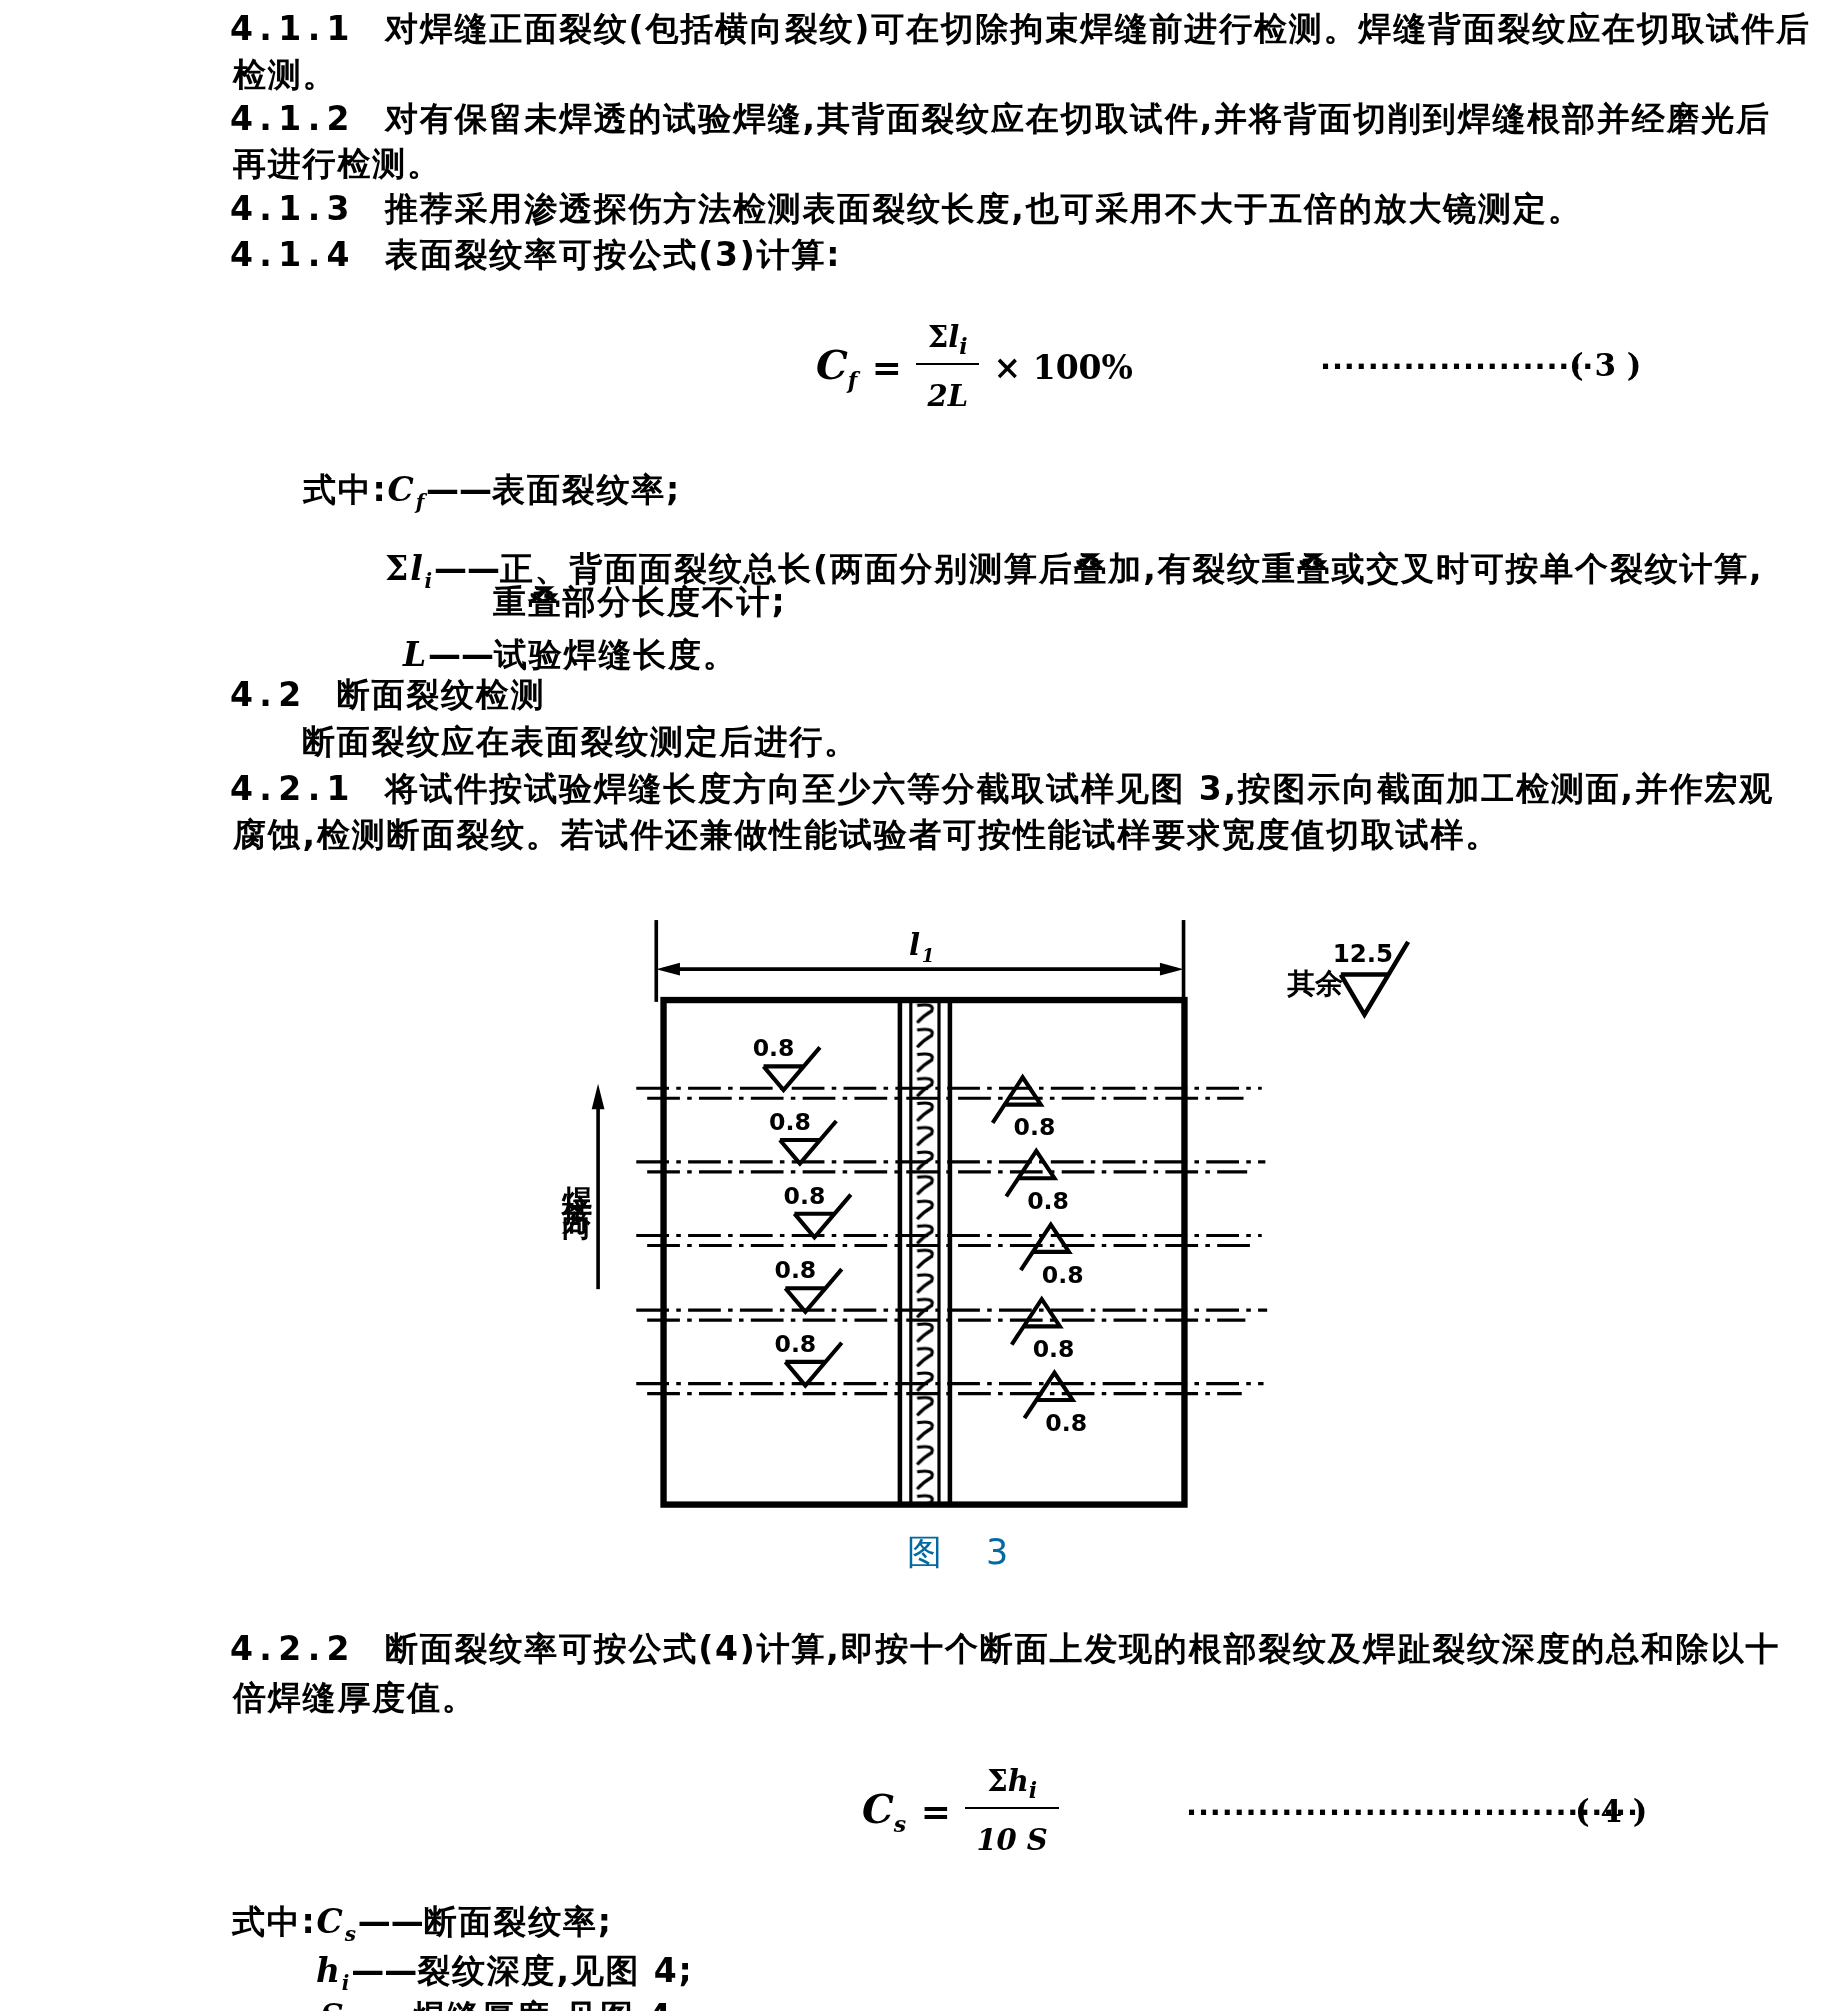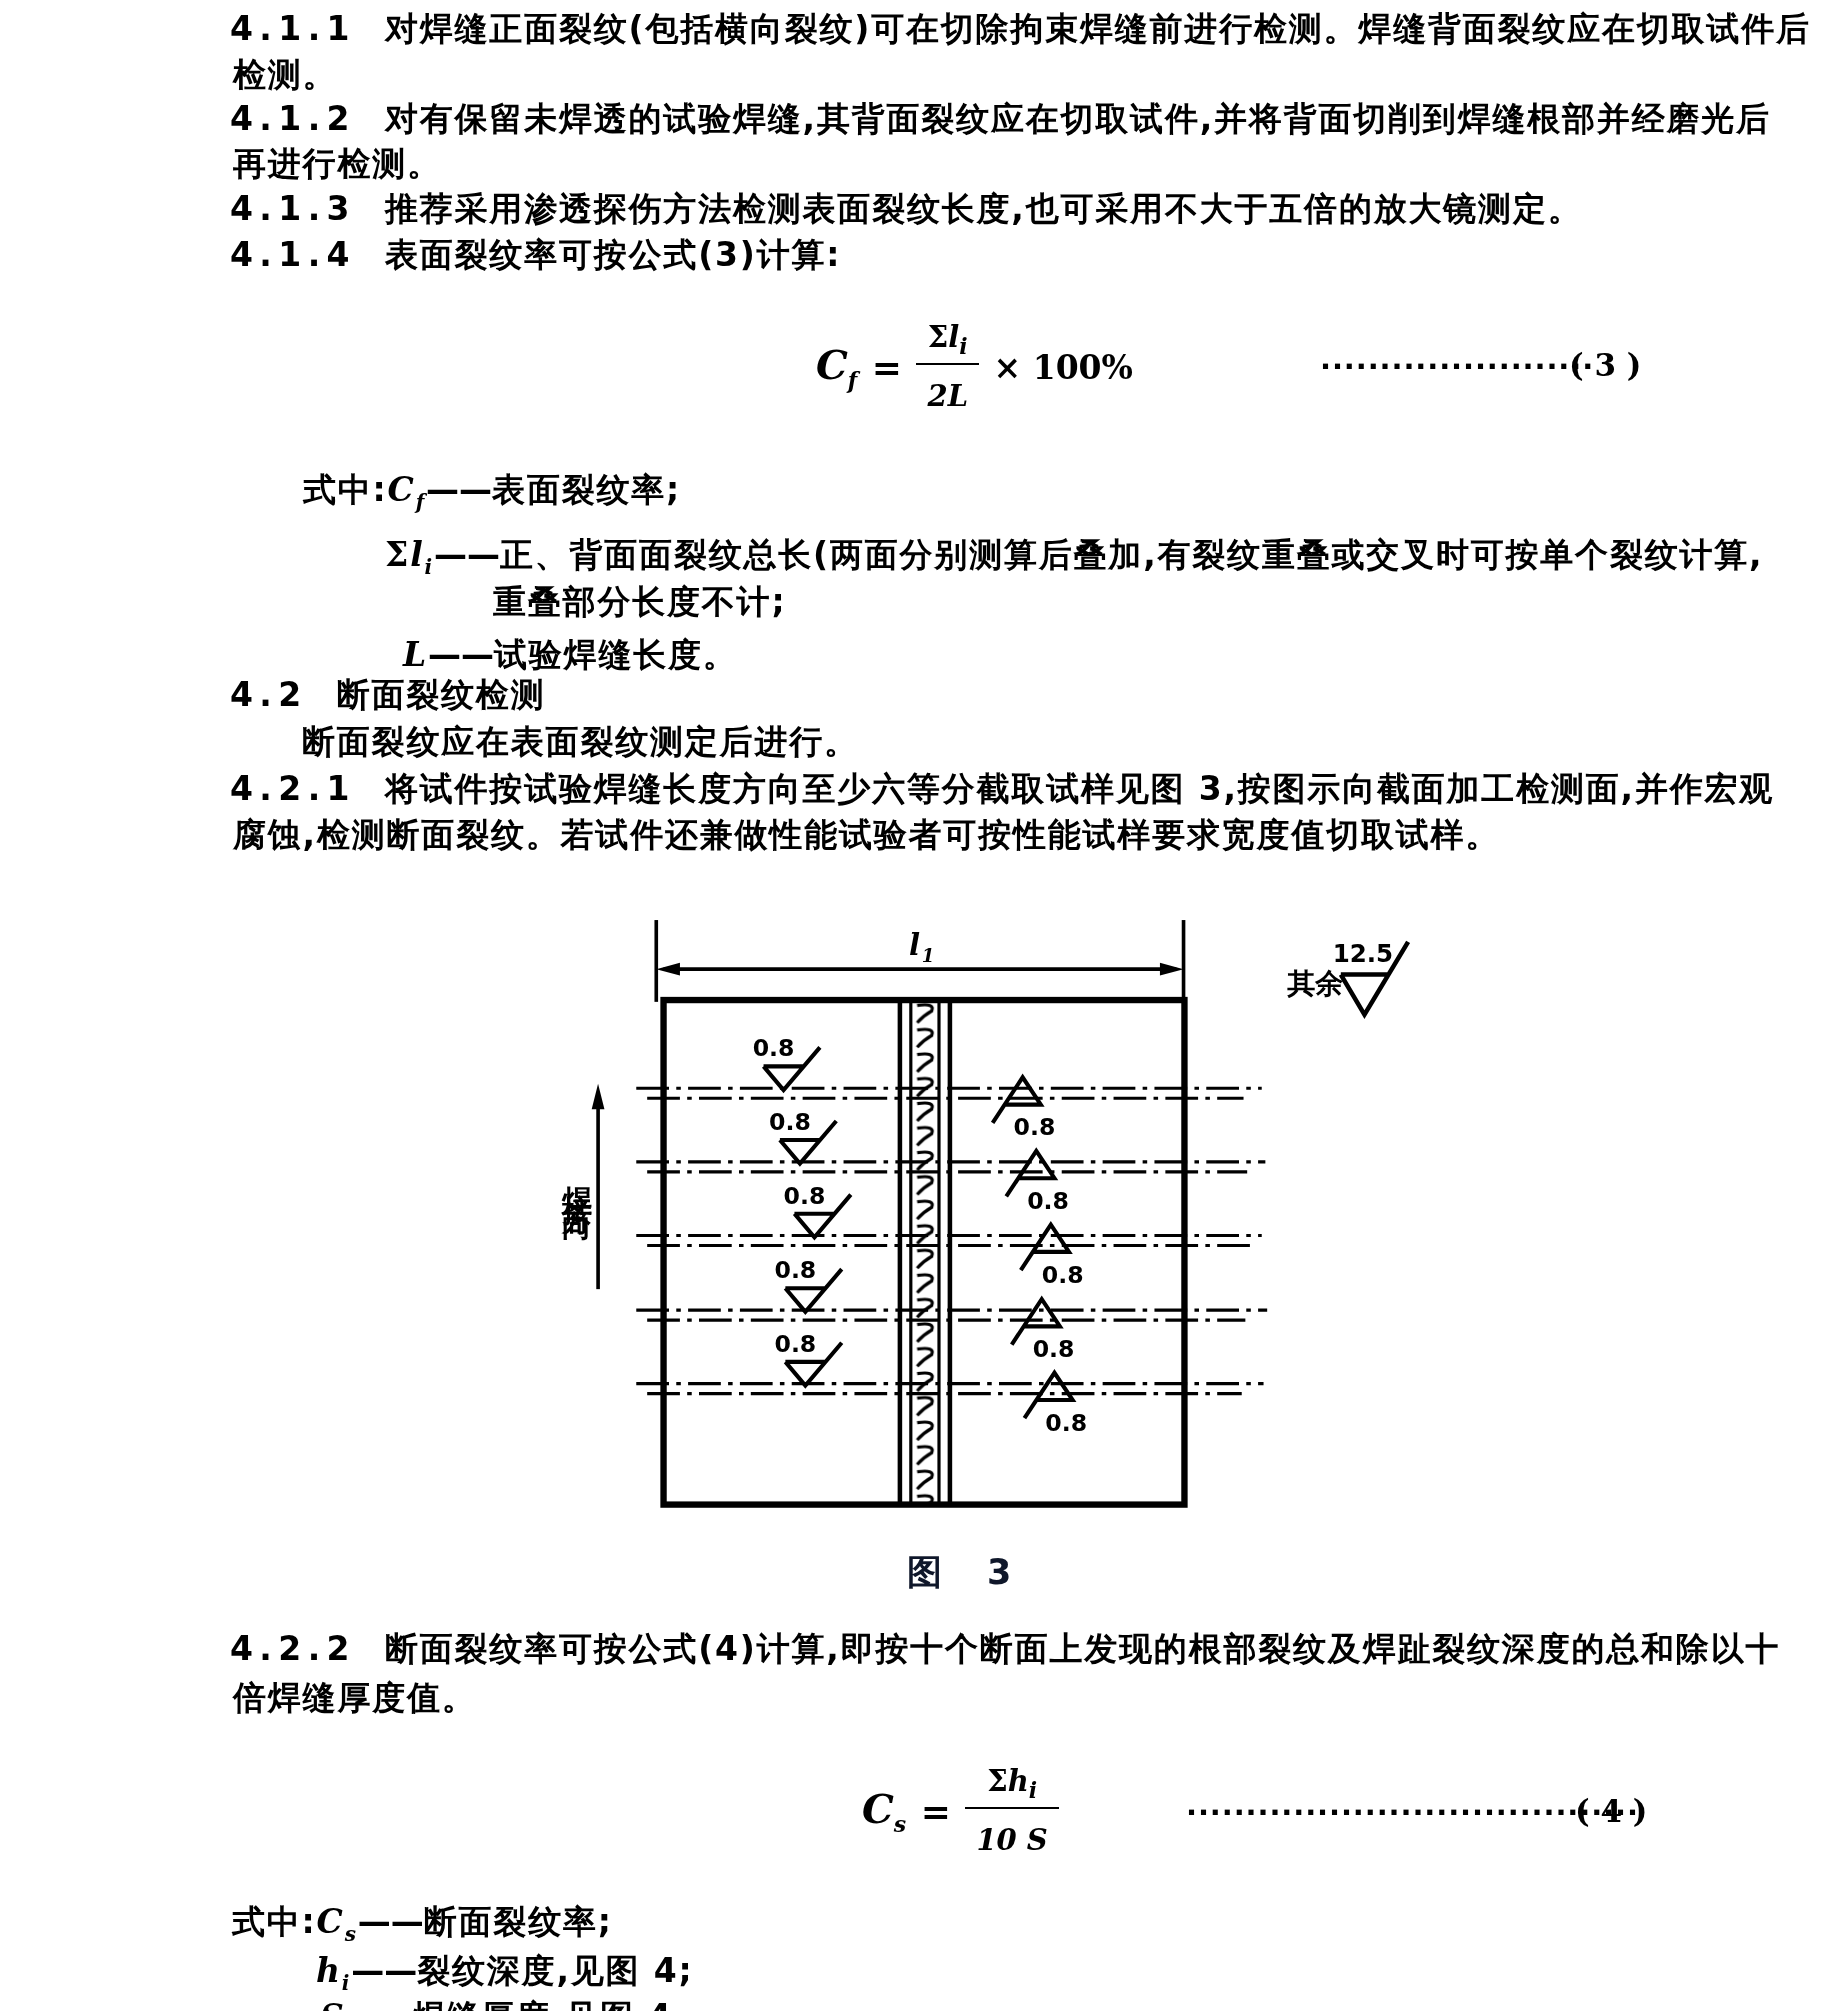--- a/index.html
+++ b/index.html
@@ -43,21 +43,21 @@
   }
   .ftag{
     position:absolute;font-family:"DejaVu Serif",serif;
     font-size:31px;font-weight:700;color:#000;white-space:nowrap;
   }
   .vtext{
     position:absolute;writing-mode:vertical-rl;text-orientation:upright;
     font-size:30px;font-weight:700;letter-spacing:8.2px;color:#000;
   }
   .caption{
-    position:absolute;font-size:35px;font-weight:700;letter-spacing:16.4px;color:#0f172a;margin-top:20px;
+    position:absolute;font-size:35px;font-weight:400;letter-spacing:16.4px;color:#0369a1;
   }
   svg text{font-family:"DejaVu Sans",sans-serif;font-weight:700;fill:#000;}
   svg .dimlbl{font-family:"DejaVu Serif",serif;font-style:italic;}
 </style>
 </head>
 <body>
 
 <div class="page">
 
   <div class="ln" style="left:230px;top:9px"><span class="num">4.1.1</span><span>对焊缝正面裂纹(包括横向裂纹)可在切除拘束焊缝前进行检测。焊缝背面裂纹应在切取试件后</span></div>
@@ -76,21 +76,21 @@
     <span class="frac">
       <span class="top"><span class="sig">Σ</span><span>l</span><sub>i</sub></span>
       <span class="bot">2L</span>
     </span>
     <span class="mult">× 100%</span>
   </div>
   <div class="leader" style="left:1320px;top:349px">·······················</div>
   <div class="ftag" style="left:1569px;top:347px">( 3 )</div>
 
   <div class="ln" style="left:303px;top:470px"><span>式中:</span><span class="ivar">C</span><sub class="isub">f</sub><span class="dash">——</span><span>表面裂纹率;</span></div>
-  <div class="ln" style="left:385px;top:535px"><span class="ivar sig" style="font-style:normal">Σ</span><span class="ivar">l</span><sub class="isub">i</sub><span class="dash">——</span><span>正、背面面裂纹总长(两面分别测算后叠加,有裂纹重叠或交叉时可按单个裂纹计算,</span></div>
+  <div class="ln" style="left:385px;top:549px"><span class="ivar sig" style="font-style:normal">Σ</span><span class="ivar">l</span><sub class="isub">i</sub><span class="dash">——</span><span>正、背面面裂纹总长(两面分别测算后叠加,有裂纹重叠或交叉时可按单个裂纹计算,</span></div>
   <div class="ln" style="left:493px;top:582px">重叠部分长度不计;</div>
   <div class="ln" style="left:403px;top:635px"><span class="ivar">L</span><span class="dash">——</span><span>试验焊缝长度。</span></div>
 
   <div class="ln" style="left:230px;top:675px"><span class="num">4.2</span><span>断面裂纹检测</span></div>
   <div class="ln" style="left:302px;top:722px">断面裂纹应在表面裂纹测定后进行。</div>
 
   <div class="ln" style="left:230px;top:769px"><span class="num">4.2.1</span><span>将试件按试验焊缝长度方向至少六等分截取试样见图 3,按图示向截面加工检测面,并作宏观</span></div>
   <div class="ln" style="left:233px;top:815px">腐蚀,检测断面裂纹。若试件还兼做性能试验者可按性能试样要求宽度值切取试样。</div>
 
   <svg style="position:absolute;left:509px;top:900px" width="1000" height="691" viewBox="0 0 1100 760">

